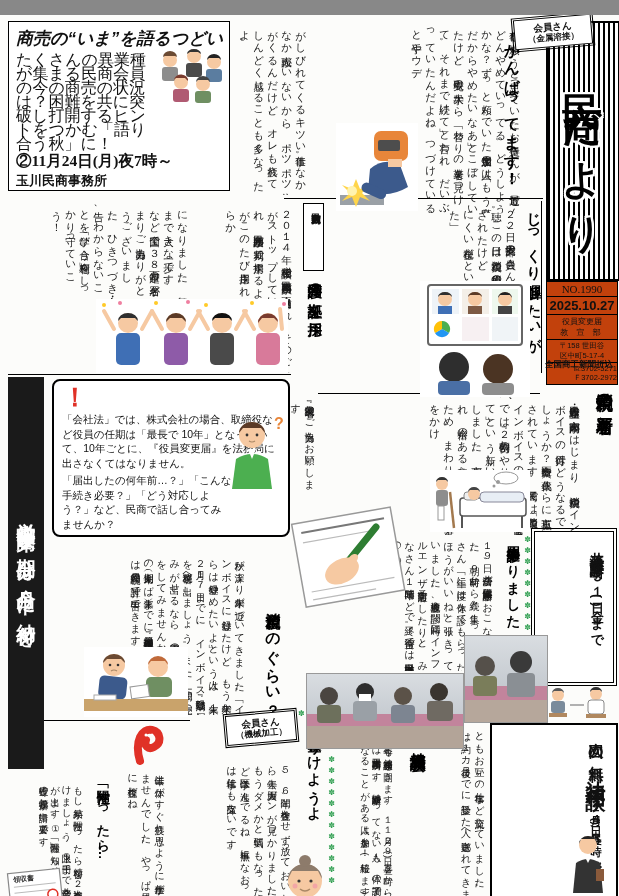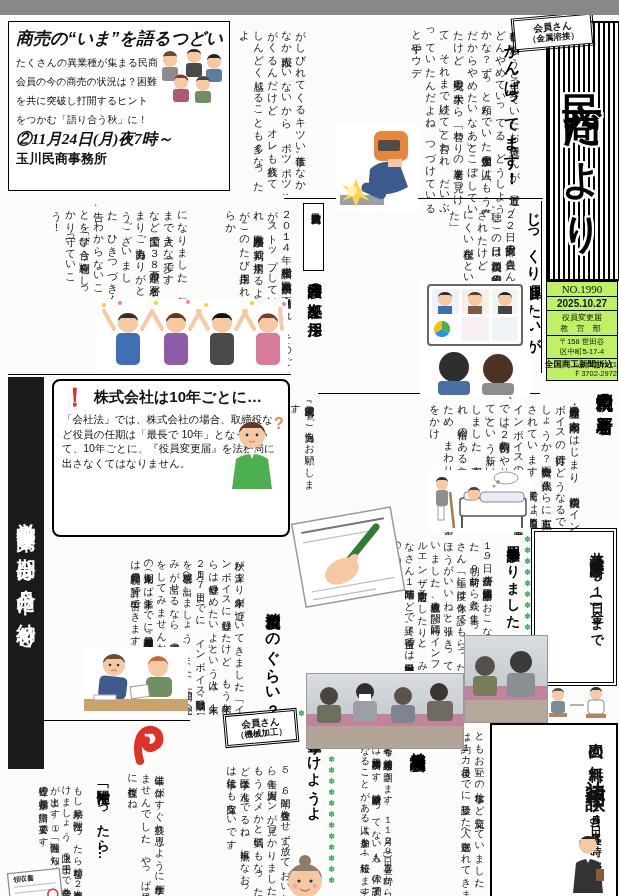--- a/index.html
+++ b/index.html
@@ -9,21 +9,21 @@
   .v{writing-mode:vertical-rl;text-orientation:mixed;}
   .txt{font-size:10.5px;line-height:14px;letter-spacing:.5px;overflow:hidden;color:#161616;}
   .bold{font-weight:bold;}
   .serif{font-family:"Liberation Serif","DejaVu Serif",serif;}
   .hline{border-top:1.5px solid #000;height:0;}
   .vline{border-left:1.5px solid #000;width:0;}
   
   #masthead{background:repeating-linear-gradient(90deg,#000 0 2px,#fff 2px 5px);border:2px solid #000;display:flex;align-items:center;justify-content:center;}
   #masthead .t{font-size:40px;font-weight:900;letter-spacing:8px;color:#000;
     text-shadow:-2px 0 #fff,2px 0 #fff,0 -2px #fff,0 2px #fff,-2px -2px #fff,2px 2px #fff,-2px 2px #fff,2px -2px #fff;}
-  #mhinfo{border:1.5px solid #000;background:#bef264;font-size:8px;text-align:center;}
+  #mhinfo{border:1.5px solid #000;background:#c2410c;font-size:8px;text-align:center;}
   #mhinfo .row{border-bottom:1px solid #000;padding:1px 0;}
   #mhinfo .row:last-child{border-bottom:none;text-align:right;}
   
   .frame{border:1.5px solid #000;background:#fff;box-sizing:border-box;}
   .badge{background:#fff;border:1.5px solid #000;outline:1px solid #000;outline-offset:1px;text-align:center;font-weight:bold;font-size:9.5px;line-height:11px;padding:3px 2px;transform:rotate(-5deg);z-index:6;}
   .dblbox{border:1px solid #000;outline:1px solid #000;outline-offset:2px;background:#fff;box-sizing:border-box;}
   .headline{font-weight:bold;color:#000;letter-spacing:1px;overflow:hidden;}
   .gsep{color:#2e9e4f;font-size:8px;line-height:9px;letter-spacing:2px;font-weight:bold;overflow:hidden;}
   .label-box{border:1px solid #000;padding:2px 1px;font-weight:bold;background:#fff;}
   .illo{z-index:3;}
@@ -54,22 +54,22 @@
           <path d="M51,12 a7,6 0 0 1 14,0 l-2,-2 -10,0z" fill="#222"></path>
         <rect x="50" y="21" width="16" height="13" rx="3" fill="#5b7da0"></rect>
         <circle cx="25" cy="34" r="7" fill="#f6c9a2"></circle>
           <path d="M18,32 a7,6 0 0 1 14,1 l-3,-3 -9,0z" fill="#7a3b2e"></path>
         <rect x="17" y="41" width="16" height="13" rx="3" fill="#b05a72"></rect>
         <circle cx="47" cy="36" r="7" fill="#f6c9a2"></circle>
           <path d="M40,34 a7,6 0 0 1 14,0 l-2,-2 -10,0z" fill="#444"></path>
         <rect x="39" y="43" width="16" height="12" rx="3" fill="#6f8f62"></rect>
       </svg>
     </div>
-    <div class="hz" style="width:142px;margin-top:3px;font-size:10px;line-height:19px;">たくさんの異業種が集まる民商会員の今の商売の状況は？困難を共に突破し打開するヒントをつかむ「語り合う秋」に！</div>
-    <div class="serif bold" style="font-size:15.5px;white-space:nowrap;font-style:italic;">②11月24日(月)夜7時～</div>
+    <div class="hz" style="width:142px;margin-top:3px;font-size:16px;line-height:14px;">たくさんの異業種が集まる民商会員の今の商売の状況は？困難を共に突破し打開するヒントをつかむ「語り合う秋」に！</div>
+    <div class="serif bold" style="font-size:15.5px;white-space:nowrap;">②11月24日(月)夜7時～</div>
     <div class="bold" style="font-size:13px;text-align:left;padding-right:14px;">玉川民商事務所</div>
   </div>
 
   <div class="abs v txt" style="left:234px;top:8px;width:74px;height:172px;">がしびれてくるキツい仕事。なかなか職人がいないから、ポツポツ依頼がくるんだけど、オレも疲れてしんどく感じることも多くなったよ。</div>
 
   <div class="abs v txt" style="left:314px;top:8px;width:208px;height:190px;">仕事を頼もうと思っていたお得意さんが、最近どんどんやめていってる。どうしようかな？ずっと頼んでいた金属加工の人は「もう高齢だからやめたいなあ」とこぼしていたけど、取引先の大手から、「替わりの業者を見つけて。それまで続けて」と言われ、だいぶ頑張っていたんだよね。つづけていると手やウデ</div>
   <div class="abs illo" style="left:336px;top:108px;width:82px;height:88px;background:#fff;">
     <svg width="82" height="88" viewBox="0 0 82 88">
       <rect x="4" y="72" width="44" height="10" fill="#9aa0a6"></rect>
       <polygon points="16,66 20,56 24,66 34,62 26,70 34,78 24,74 20,84 16,74 6,78 14,70 6,62" fill="#ffd54a"></polygon>
@@ -85,21 +85,21 @@
   <div class="abs badge" style="left:514px;top:2px;width:72px;">
     <div>会員さん</div>
     <div style="font-size:8.5px;">（金属溶接）</div>
   </div>
 
   <div id="masthead" class="abs v" style="left:546px;top:6px;width:70px;height:256px;">
     <span class="t">民商だより</span>
   </div>
   <div id="mhinfo" class="abs" style="left:546px;top:266px;width:70px;">
     <div class="row serif" style="font-size:11px;">NO.1990</div>
-    <div class="row bold" style="font-size:10px;">2025.10.27</div>
+    <div class="row bold" style="font-size:13px;">2025.10.27</div>
     <div class="row">
       <div>役員変更届</div>
         <div style="letter-spacing:3px;">教 宣 部</div>
     </div>
     <div class="row" style="font-size:7.5px;">
       <div>〒158 世田谷</div>
         <div>区中町5-17-4</div>
     </div>
     <div class="row" style="font-size:7.5px;">
       <div>℡3702-5271</div>
@@ -187,23 +187,23 @@
   <div class="abs hline" style="left:8px;top:359px;width:283px;"></div>
   <div class="abs hline" style="left:318px;top:378px;width:222px;border-top-width:1px;"></div>
 
   <div id="rodo" class="abs v" style="left:8px;top:362px;width:36px;height:392px;">
     <span>労働保険第２期分は今月中に納付を</span>
   </div>
 
   <div id="kab-box" class="abs" style="left:52px;top:364px;width:238px;height:158px;">
     <div id="kab-title-row">
       <span style="color:#e03127;font-size:26px;font-weight:900;line-height:24px;">！</span>
-      <span class="bold" style="font-size:15px;">株式会社は10年ごとに…</span>
     </div>
     <div class="hz" style="margin-top:3px;">「会社法」では、株式会社の場合、取締役など役員の任期は「最長で 10年」となっていて、10年ごとに、『役員変更届』を法務局に出さなくてはなりません。</div>
+    <div class="hz" style="margin-top:3px;width:170px;">「届出したの何年前…？」「こんな手続き必要？」「どう対応しよう？」など、民商で話し合ってみませんか？</div>
     <div class="abs illo" style="right:4px;top:34px;width:58px;height:76px;">
       <svg width="58" height="76" viewBox="0 0 58 76">
         <text x="48" y="14" font-size="16" font-weight="bold" fill="#e8863a">?</text>
         <circle cx="26" cy="20" r="13" fill="#f6c9a2"></circle>
         <path d="M13,18 a13,11 0 0 1 26,0 l-4,-5 -18,0z" fill="#5b3a26"></path>
         <circle cx="21" cy="20" r="1.4" fill="#333"></circle>
           <circle cx="31" cy="20" r="1.4" fill="#333"></circle>
         <path d="M23,26 q3,2 6,0" stroke="#a86" stroke-width="1.2" fill="none"></path>
         <path d="M10,44 q16,-10 32,0 l4,30 -40,0z" fill="#4caf50"></path>
         <polygon points="22,34 30,34 26,44" fill="#fff"></polygon>

